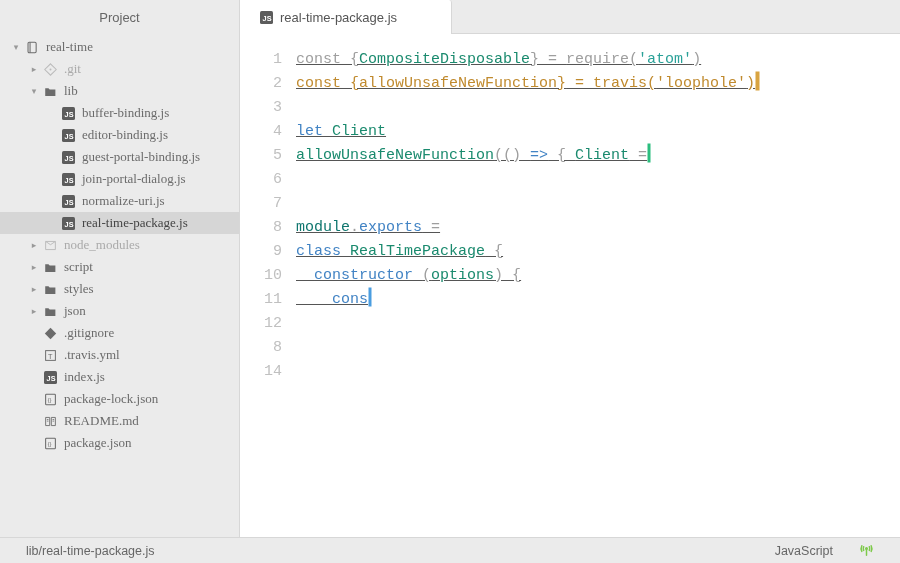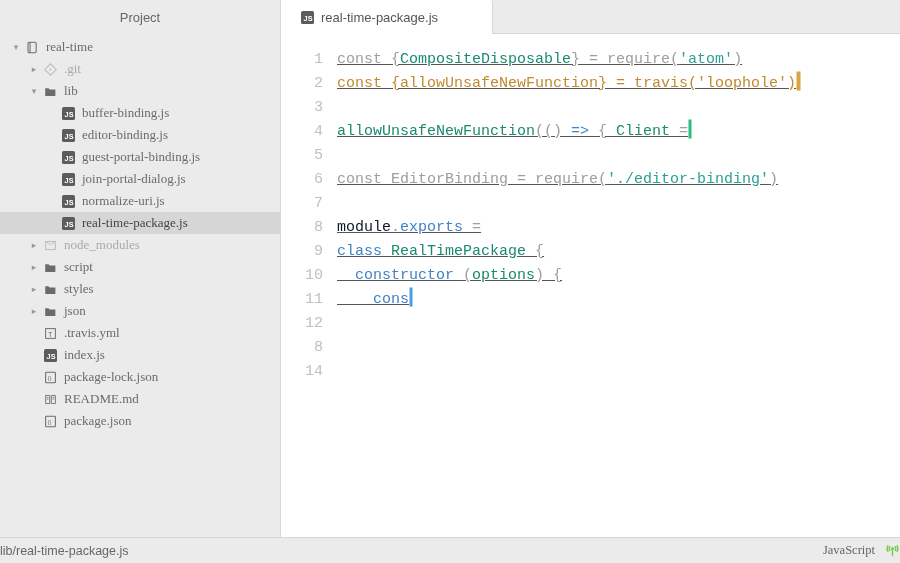--- a/index.html
+++ b/index.html
@@ -9,21 +9,21 @@
     font-size: 13px;
     color: #555;
     background: #fff;
     display: flex; flex-direction: column;
     overflow: hidden;
   }
   .workspace { flex: 1; display: flex; min-height: 0; }
 
   
   .sidebar {
-    width: 281px;
+    width: 240px;
     background: #ebebeb;
     border-right: 1px solid #d7d7d7;
     display: flex; flex-direction: column;
   }
   .panel-title {
     height: 34px;
     display: flex; align-items: center; justify-content: center;
     font-size: 13px; color: #666;
   }
   .tree { flex: 1; overflow: auto; padding-top: 2px; }
@@ -79,41 +79,41 @@
   .gutter div { height: 24px; }
   .lines { flex: 1; }
   .lines .line { height: 24px; white-space: pre; text-decoration: underline; }
 
   .tk-key   { color: #4183c4; }
   .tk-id    { color: #1a8a6e; }
   .tk-str   { color: #2aa198; }
   .tk-plain { color: #9e9e9e; }
   .tk-punct { color: #9e9e9e; }
   .tk-orange{ color: #c08a2e; }
-  .tk-purple{ color: #0f172a; }
+  .tk-purple{ color: #0f766e; }
 
   .caret {
     display: inline-block; width: 2px; height: 18px;
     vertical-align: -3px; margin-left: 1px;
   }
   .caret.blue   { background: #4a9de0; box-shadow: 0 0 0 0.5px #4a9de0; }
   .caret.green  { background: #2bbd7e; box-shadow: 0 0 0 0.5px #2bbd7e; }
   .caret.yellow { background: #d9a441; box-shadow: 0 0 0 0.5px #d9a441; width: 3px; }
 
   
   .status-bar {
     height: 26px;
     background: #ebebeb;
     border-top: 1px solid #d7d7d7;
     display: flex; align-items: center;
-    padding: 0 0;
+    padding: 0 26px;
     font-size: 12.5px; color: #666;
   }
   .status-bar .spacer { flex: 1; }
-  .status-bar .lang { margin-right: 10px; font-family: Liberation Serif, serif; }
+  .status-bar .lang { margin-right: 26px; }
   .status-bar .antenna { color: #7ec94b; font-size: 14px; }
 
   
   svg.ico { width: 15px; height: 15px; }
   svg.ico-small { width: 13px; height: 13px; }
 </style>
 </head>
 <body>
 
 <div class="workspace">
@@ -251,20 +251,30 @@
         </div>
         <div class="tree-row">
           <span class="spacer" style="width: 28px;"></span>
           <span class="chev">▸</span>
           <span class="icon">
             <svg class="ico-small" viewBox="0 0 16 16">
               <path d="M1.5 4 h4 l1.5 1.5 h7 v8 h-12.5 z" fill="#6b6b6b"></path>
             </svg>
           </span>
           <span class="label">json</span>
+        </div>
+        <div class="tree-row">
+          <span class="spacer" style="width: 28px;"></span>
+          <span class="chev"></span>
+          <span class="icon">
+            <svg class="ico-small" viewBox="0 0 16 16">
+              <path d="M8 1 L15 8 L8 15 L1 8 Z" fill="#6b6b6b"></path>
+            </svg>
+          </span>
+          <span class="label">.gitignore</span>
         </div>
         <div class="tree-row">
           <span class="spacer" style="width: 28px;"></span>
           <span class="chev"></span>
           <span class="icon">
             <svg class="ico-small" viewBox="0 0 16 16">
               <rect x="2" y="2" width="12" height="12" fill="none" stroke="#6b6b6b" stroke-width="1.2"></rect>
               <text x="5" y="12" font-size="9" fill="#6b6b6b">T</text>
             </svg>
           </span>
@@ -346,23 +356,23 @@
           <div>10</div>
           <div>11</div>
           <div>12</div>
           <div>8</div>
           <div>14</div>
         </div>
       <div class="lines" id="lines">
           <div class="line"><span class="tk-plain">const </span><span class="tk-punct">{</span><span class="tk-id">CompositeDisposable</span><span class="tk-punct">} = </span><span class="tk-plain">require</span><span class="tk-punct">(</span><span class="tk-str">'atom'</span><span class="tk-punct">)</span></div>
           <div class="line"><span class="tk-orange">const </span><span class="tk-orange">{allowUnsafeNewFunction}</span><span class="tk-orange"> = travis(</span><span class="tk-orange">'loophole'</span><span class="tk-orange">)</span><span class="caret yellow"></span></div>
           <div class="line"></div>
+          <div class="line"><span class="tk-key">let </span><span class="tk-id">Client</span></div>
           <div class="line"><span class="tk-id">allowUnsafeNewFunction</span><span class="tk-punct">(() </span><span class="tk-key">=&gt;</span><span class="tk-punct"> { </span><span class="tk-id">Client</span><span class="tk-punct"> =</span><span class="caret green"></span></div>
           <div class="line"></div>
-          <div class="line"><span class="tk-plain">const </span><span class="tk-plain">EditorBinding = require(</span><span class="tk-str">'./editor-binding'</span><span class="tk-plain">)</span></div>
           <div class="line"></div>
           <div class="line"><span class="tk-purple">module</span><span class="tk-punct">.</span><span class="tk-key">exports</span><span class="tk-punct"> =</span></div>
           <div class="line"><span class="tk-key">class </span><span class="tk-id">RealTimePackage</span><span class="tk-punct"> {</span></div>
           <div class="line"><span class="tk-punct">  </span><span class="tk-key">constructor </span><span class="tk-punct">(</span><span class="tk-id">options</span><span class="tk-punct">) {</span></div>
           <div class="line"><span class="tk-punct">    </span><span class="tk-key">cons</span><span class="caret blue"></span></div>
           <div class="line"></div>
         </div>
     </div>
   </div>
 </div>

